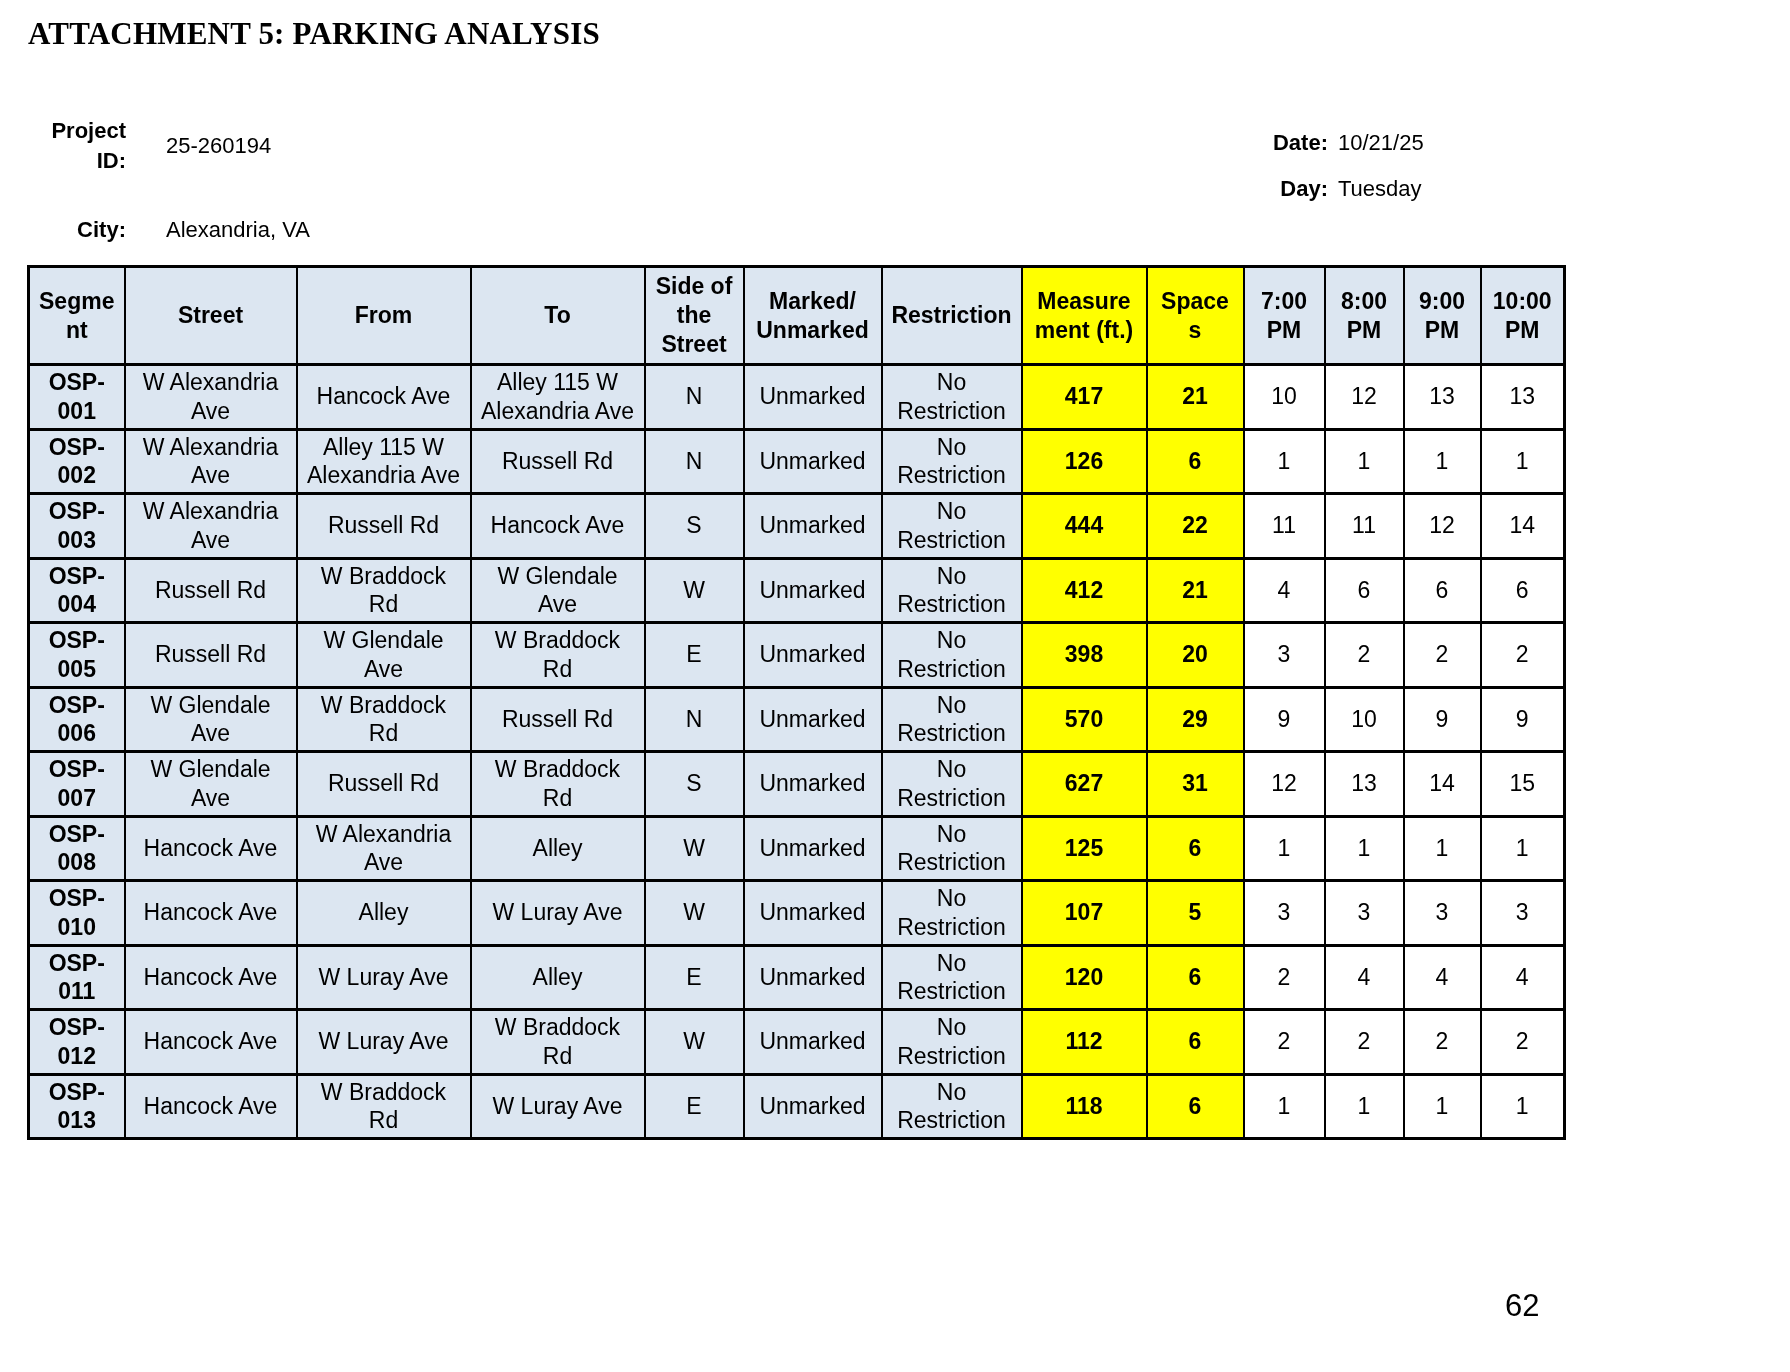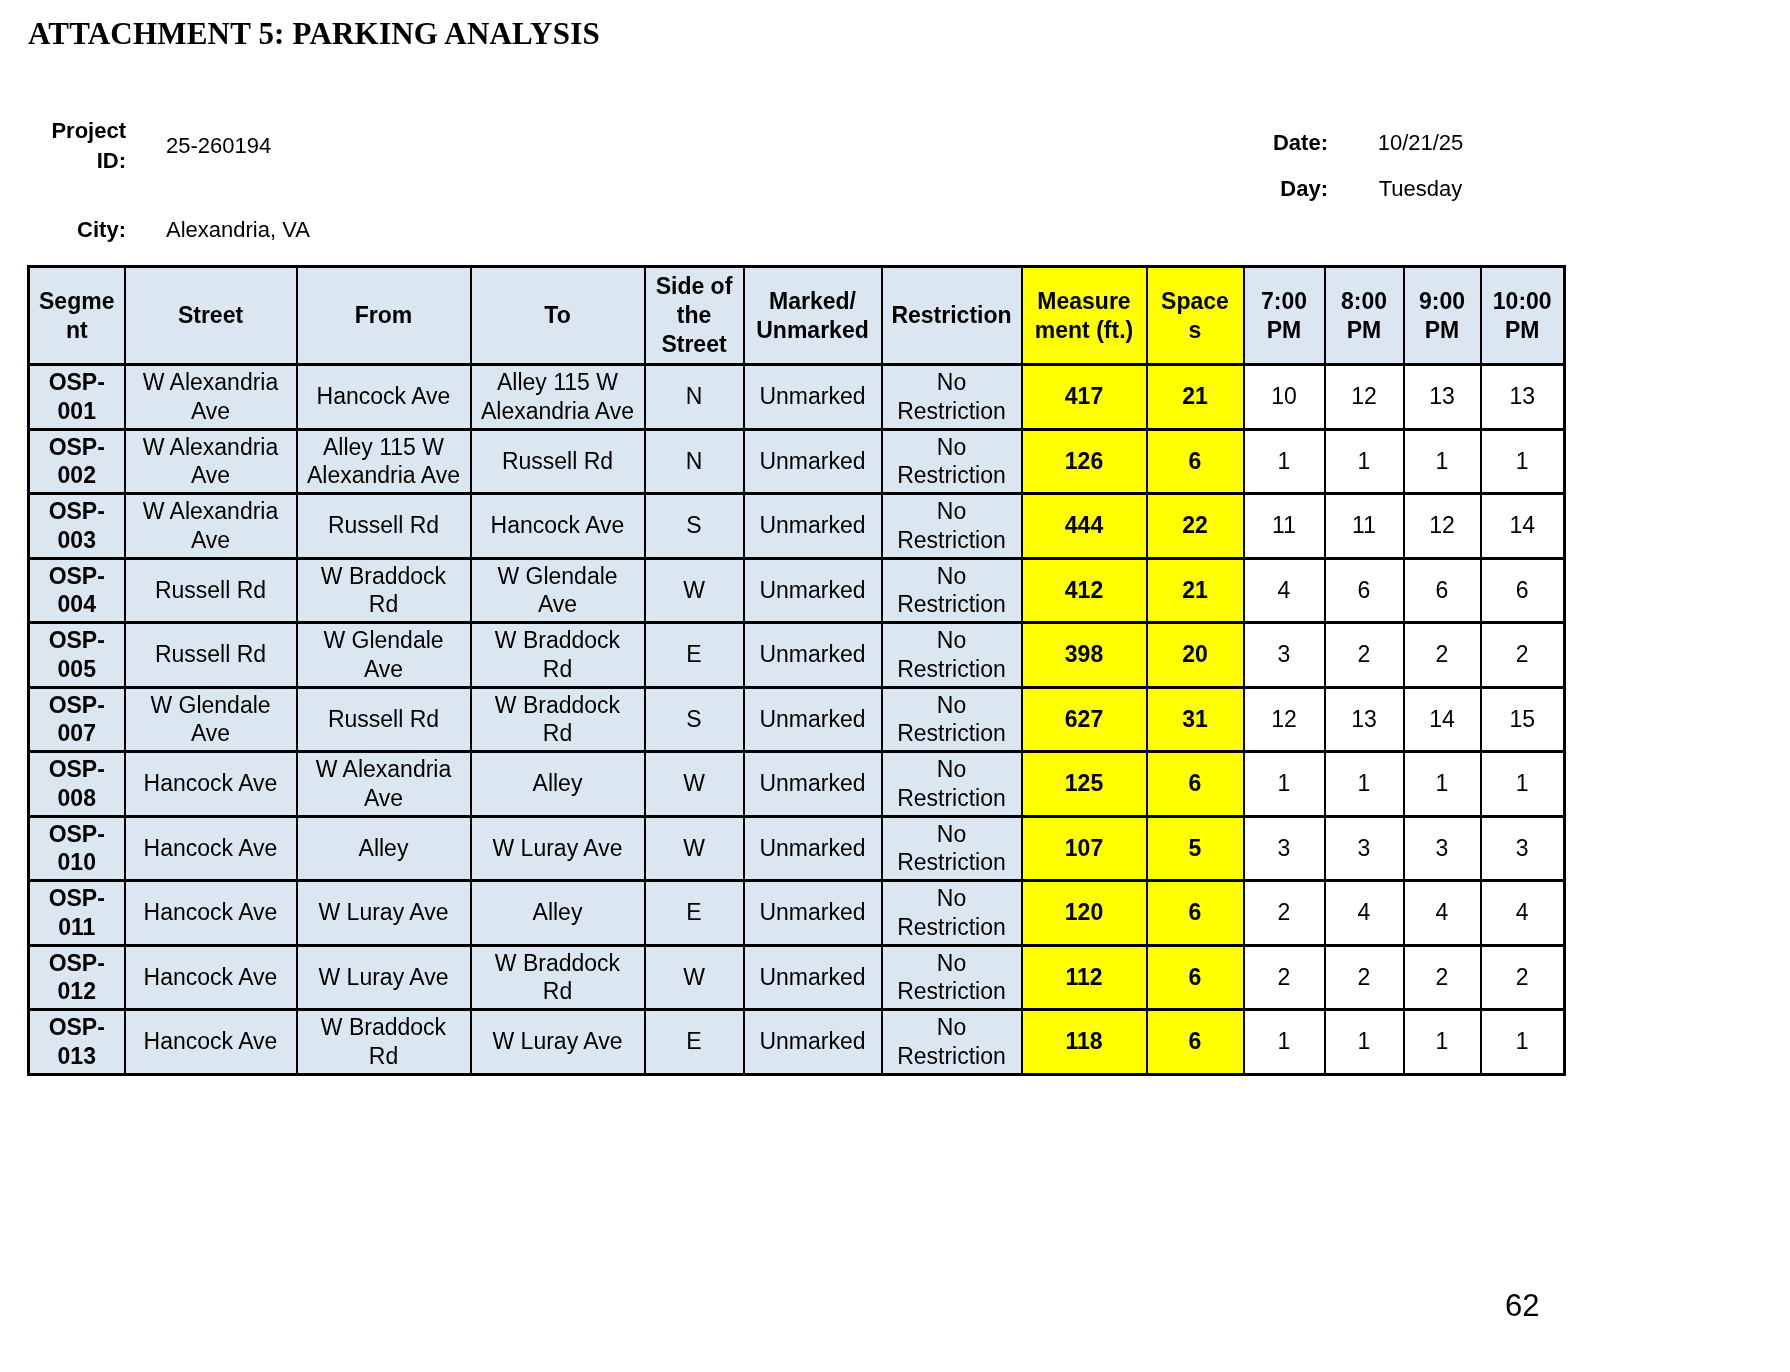--- a/index.html
+++ b/index.html
@@ -14,21 +14,21 @@
   
   .meta-left  { position:absolute; left:40px; top:116px; display:grid;
                 grid-template-columns:86px auto; column-gap:24px; row-gap:12px;
                 font-size:22px;gap:40px; }
   .meta-left .lbl { font-weight:bold; text-align:right; line-height:1.35; }
   .meta-left .val { align-self:center; }
   .meta-right { position:absolute; right:287px; top:130px; display:grid;
                 grid-template-columns:70px 165px; column-gap:10px; row-gap:20px;
                 font-size:22px; }
   .meta-right .lbl { font-weight:bold; text-align:right; }
-  .meta-right .val { text-align:center; }
+  .meta-right .val { text-align:left; }
 
   
   table.parking { position:absolute; left:27px; top:265px; border-collapse:collapse;
                   table-layout:fixed; font-size:23px; line-height:1.25;
                   border:3px solid #000; }
   th, td { border:2px solid #000; border-top-width:3px; border-bottom-width:3px;
            text-align:center; vertical-align:middle; }
   th { height:98px; padding:4px 8px; font-weight:bold; overflow-wrap:anywhere;
        background:var(--blue); }
   td { height:62px; padding:2px 8px; background:#fff; }
@@ -165,20 +165,35 @@
           <td class="cell-blue">Unmarked</td>
           <td class="cell-blue">No Restriction</td>
           <td class="cell-yellow bold">398</td>
           <td class="cell-yellow bold">20</td>
           <td class="cell-white">3</td>
           <td class="cell-white">2</td>
           <td class="cell-white">2</td>
           <td class="cell-white">2</td>
         </tr>
         <tr>
+          <td class="cell-blue bold seg">OSP-006</td>
+          <td class="cell-blue">W Glendale Ave</td>
+          <td class="cell-blue">W Braddock Rd</td>
+          <td class="cell-blue">Russell Rd</td>
+          <td class="cell-blue">N</td>
+          <td class="cell-blue">Unmarked</td>
+          <td class="cell-blue">No Restriction</td>
+          <td class="cell-yellow bold">570</td>
+          <td class="cell-yellow bold">29</td>
+          <td class="cell-white">9</td>
+          <td class="cell-white">10</td>
+          <td class="cell-white">9</td>
+          <td class="cell-white">9</td>
+        </tr>
+        <tr>
           <td class="cell-blue bold seg">OSP-007</td>
           <td class="cell-blue">W Glendale Ave</td>
           <td class="cell-blue">Russell Rd</td>
           <td class="cell-blue">W Braddock Rd</td>
           <td class="cell-blue">S</td>
           <td class="cell-blue">Unmarked</td>
           <td class="cell-blue">No Restriction</td>
           <td class="cell-yellow bold">627</td>
           <td class="cell-yellow bold">31</td>
           <td class="cell-white">12</td>

